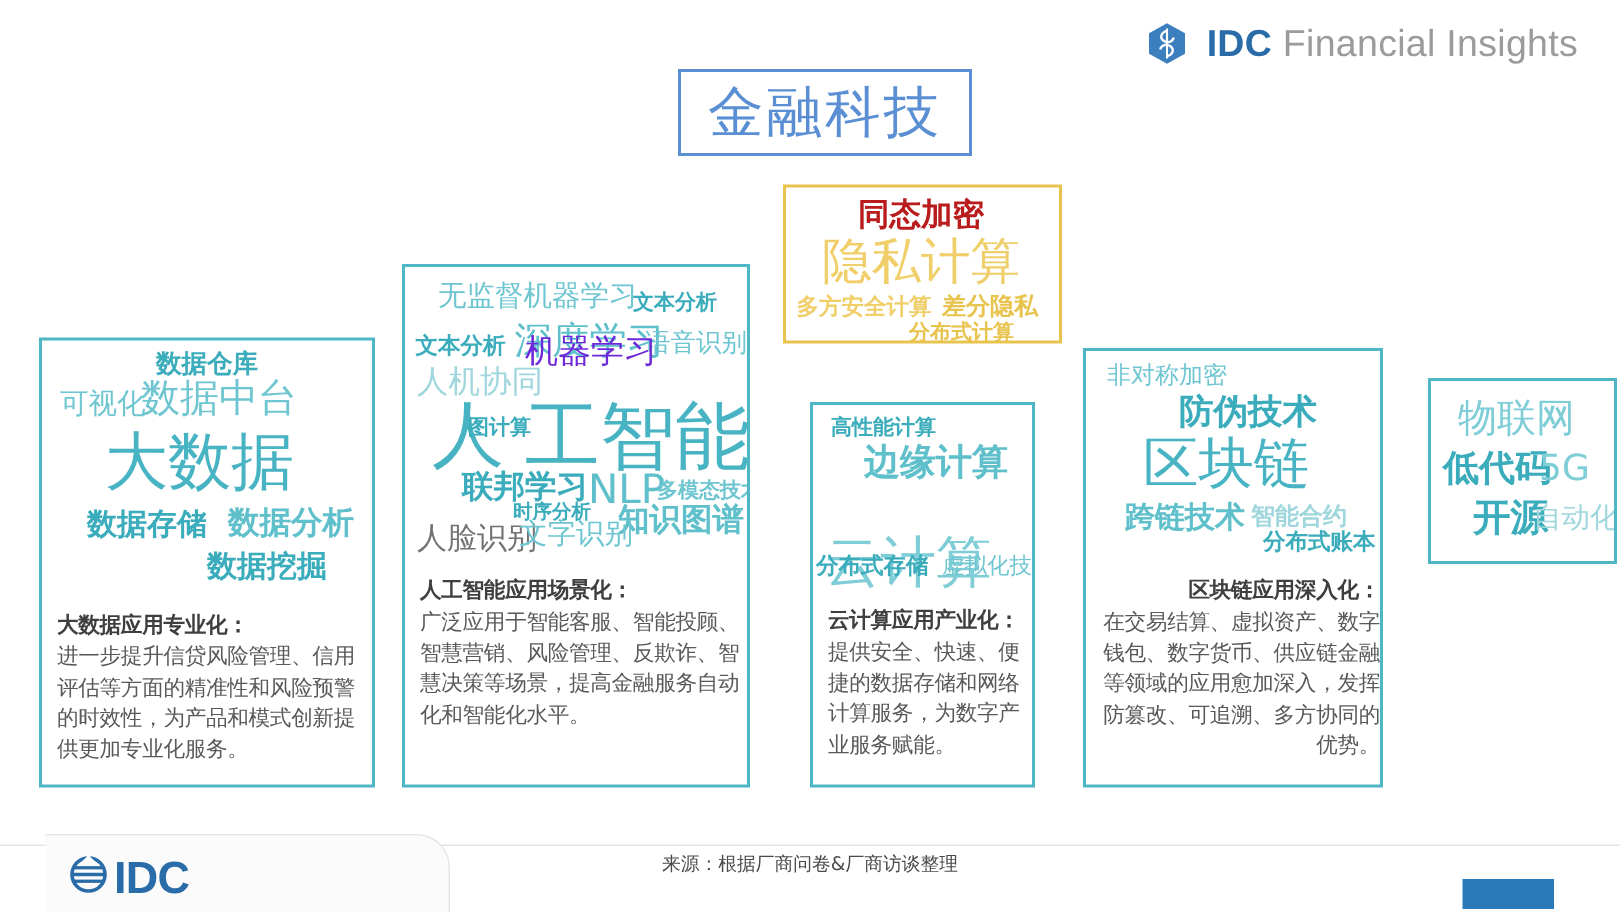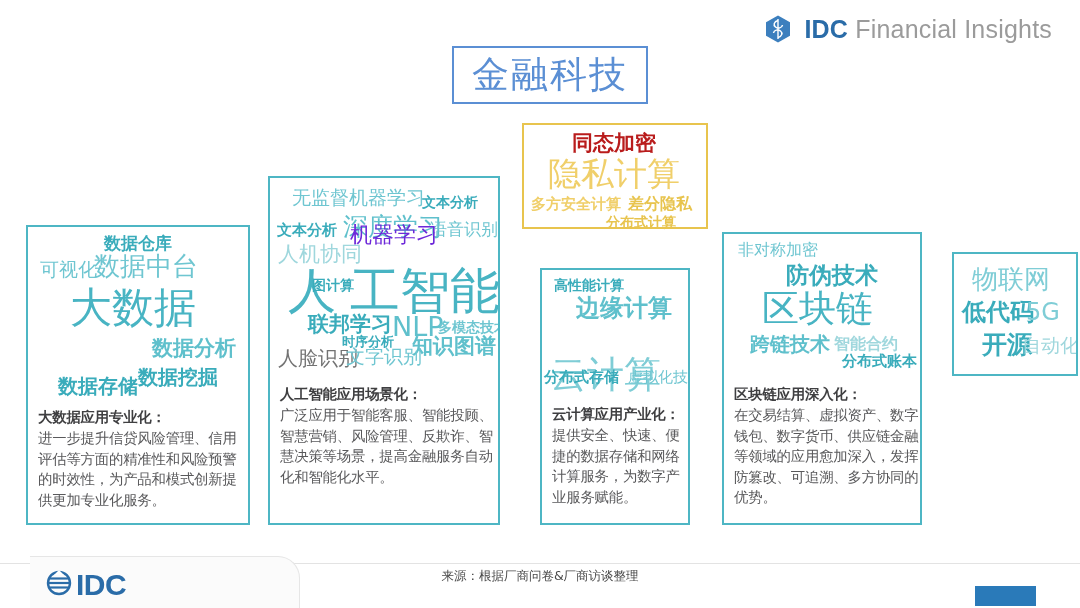--- a/index.html
+++ b/index.html
@@ -183,21 +183,21 @@
   <div class="main-title">
     <span>金融科技</span>
   </div>
 
   <div class="card" id="card-0" style="left:26px; top:225px; width:224px; height:300px;">
     <div class="cloud" style="height: 170px;">
         <span style="left: 76px; top: 8px; font-size: 17px; color: rgb(58, 172, 187); font-weight: bold;">数据仓库</span>
         <span style="left: 12px; top: 33px; font-size: 19px; color: rgb(111, 198, 209); font-weight: normal;">可视化</span>
         <span style="left: 42px; top: 60px; font-size: 42px; color: rgb(72, 180, 195); font-weight: normal;">大数据</span>
         <span style="left: 66px; top: 26px; font-size: 26px; color: rgb(111, 198, 209); font-weight: normal;">数据中台</span>
-        <span style="left: 30px; top: 112px; font-size: 20px; color: rgb(58, 172, 187); font-weight: bold; margin-top: 37px;">数据存储</span>
+        <span style="left: 30px; top: 112px; font-size: 20px; color: rgb(58, 172, 187); font-weight: bold;">数据存储</span>
         <span style="left: 124px; top: 111px; font-size: 21px; color: rgb(95, 192, 204); font-weight: bold;">数据分析</span>
         <span style="left: 110px; top: 140px; font-size: 20px; color: rgb(58, 172, 187); font-weight: bold;">数据挖掘</span>
       </div>
     <div class="body-text" style="top: 180px;">
       <span class="hd">大数据应用专业化：</span><span class="bd">进一步提升信贷风险管理、信用评估等方面的精准性和风险预警的时效性，为产品和模式创新提供更加专业化服务。</span>
     </div>
   </div>
 
   <div class="card" id="card-1" style="left:268px; top:176px; width:232px; height:349px;">
     <div class="cloud" style="height: 196px;">
@@ -241,21 +241,21 @@
         <span style="left: 34px; top: 26px; font-size: 24px; color: rgb(95, 192, 204); font-weight: bold;">边缘计算</span>
         <span style="left: 8px; top: 54px; font-size: 37px; color: rgb(127, 205, 214); font-weight: normal; margin-top: 32px;">云计算</span>
         <span style="left: 2px; top: 100px; font-size: 15px; color: rgb(58, 172, 187); font-weight: bold;">分布式存储</span>
         <span style="left: 86px; top: 100px; font-size: 15px; color: rgb(111, 198, 209); font-weight: normal;">虚拟化技术</span>
       </div>
     <div class="body-text" style="top: 134px;">
       <span class="hd">云计算应用产业化：</span><span class="bd">提供安全、快速、便捷的数据存储和网络计算服务，为数字产业服务赋能。</span>
     </div>
   </div>
 
-  <div class="card" id="card-4" style="left:722px; top:232px; width:200px; height:293px;">
+  <div class="card" id="card-4" style="left:722px; top:232px; width:200px; height:293px;text-align:right;">
     <div class="cloud" style="height: 140px;">
         <span style="left: 14px; top: 8px; font-size: 16px; color: rgb(111, 198, 209); font-weight: normal;">非对称加密</span>
         <span style="left: 62px; top: 30px; font-size: 23px; color: rgb(58, 172, 187); font-weight: bold;">防伪技术</span>
         <span style="left: 38px; top: 56px; font-size: 37px; color: rgb(72, 180, 195); font-weight: normal;">区块链</span>
         <span style="left: 26px; top: 100px; font-size: 20px; color: rgb(95, 192, 204); font-weight: bold;">跨链技术</span>
         <span style="left: 110px; top: 102px; font-size: 16px; color: rgb(159, 215, 221); font-weight: bold;">智能合约</span>
         <span style="left: 118px; top: 120px; font-size: 15px; color: rgb(58, 172, 187); font-weight: bold;">分布式账本</span>
       </div>
     <div class="body-text" style="top: 150px;">
       <span class="hd">区块链应用深入化：</span><span class="bd">在交易结算、虚拟资产、数字钱包、数字货币、供应链金融等领域的应用愈加深入，发挥防篡改、可追溯、多方协同的优势。</span>

